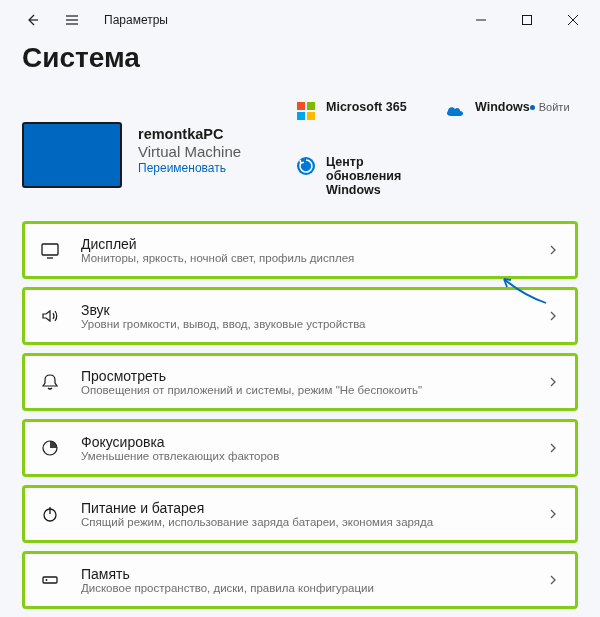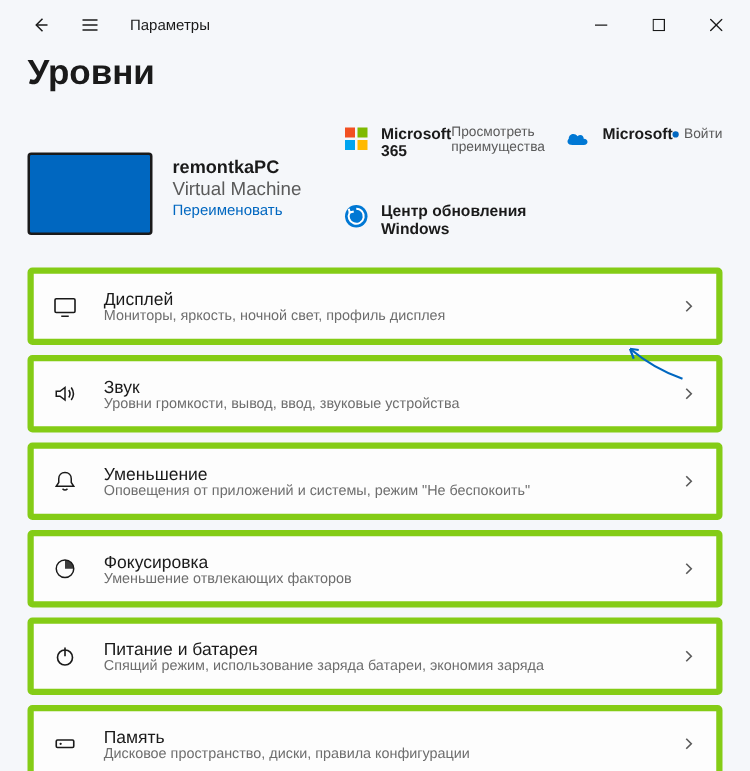--- a/index.html
+++ b/index.html
@@ -164,21 +164,21 @@
     .ms365 span:nth-child(3){background:#00a4ef;}
     .ms365 span:nth-child(4){background:#ffb900;}
     .list {
       padding: 6px 22px 0 22px;
       display: flex;
       flex-direction: column;
       gap: 8px;
     }
     .list-item {
       background: #fdfdfd;
-      border: 5px solid #84cc16;
+      border: 3px solid #84cc16;
       border-radius: 4px;
       padding: 12px 16px 12px 14px;
       display: flex;
       align-items: center;
       gap: 20px;
       cursor: pointer;
       min-height: 58px;
     }
     .li-icon {
       width: 22px;
@@ -248,21 +248,21 @@
     <div class="win-btn">
       <svg width="10" height="10">
           <line x1="0" y1="0" x2="10" y2="10" stroke="currentColor" stroke-width="1"></line>
           <line x1="10" y1="0" x2="0" y2="10" stroke="currentColor" stroke-width="1"></line>
         </svg>
     </div>
   </div>
 </div>
 
 <div class="page-header">
-  <h1>Уровни</h1>
+  <h1>Система</h1>
 </div>
 
 <div class="hero">
   <div class="hero-left">
     <div class="pc-thumb"></div>
     <div class="pc-info">
       <div class="pc-name">remontkaPC</div>
       <div class="pc-type">Virtual Machine</div>
       <div class="rename-link">Переименовать</div>
     </div>
@@ -273,32 +273,31 @@
       <div class="tile-icon">
         <div class="ms365">
             <span></span>
             <span></span>
             <span></span>
             <span></span>
           </div>
       </div>
       <div class="tile-body">
         <span class="tile-title">Microsoft 365</span>
-        <span class="tile-sub">Просмотреть преимущества</span>
       </div>
     </div>
 
     <div class="tile">
       <div class="tile-icon">
         <svg width="20" height="14" viewBox="0 0 20 14">
             <path d="M6 12 C2 12 1 9 3 7 C3 3 8 2 10 5 C12 3 15 4 15 7 C19 7 19 12 15 12 Z" fill="#0078d4"></path>
           </svg>
       </div>
       <div class="tile-body">
-        <span class="tile-title">Microsoft</span>
+        <span class="tile-title">Windows</span>
         <span class="tile-status">
             <span class="dot"></span>
             <span>Войти</span>
           </span>
       </div>
     </div>
 
     <div class="tile" style="grid-column:1;margin-top:28px;">
       <div class="tile-icon">
         <svg width="20" height="20" viewBox="0 0 20 20">
@@ -350,21 +349,21 @@
   </div>
 
   <div class="list-item">
     <div class="li-icon">
       <svg width="20" height="20" viewBox="0 0 20 20">
           <path d="M10 3 C7 3 5 5 5 8 L5 11 L3 14 L17 14 L15 11 L15 8 C15 5 13 3 10 3 Z" fill="none" stroke="currentColor" stroke-width="1.2"></path>
           <path d="M8 16 Q10 18 12 16" fill="none" stroke="currentColor" stroke-width="1.2"></path>
         </svg>
     </div>
     <div class="li-body">
-      <div class="li-title">Уменьшение</div>
+      <div class="li-title">Просмотреть</div>
       <div class="li-sub">Оповещения от приложений и системы, режим "Не беспокоить"</div>
     </div>
     <svg class="chevron" width="12" height="12" viewBox="0 0 12 12">
         <path d="M4 2 L8 6 L4 10" fill="none" stroke="currentColor" stroke-width="1.3"></path>
       </svg>
   </div>
 
   <div class="list-item">
     <div class="li-icon">
       <svg width="20" height="20" viewBox="0 0 20 20">

